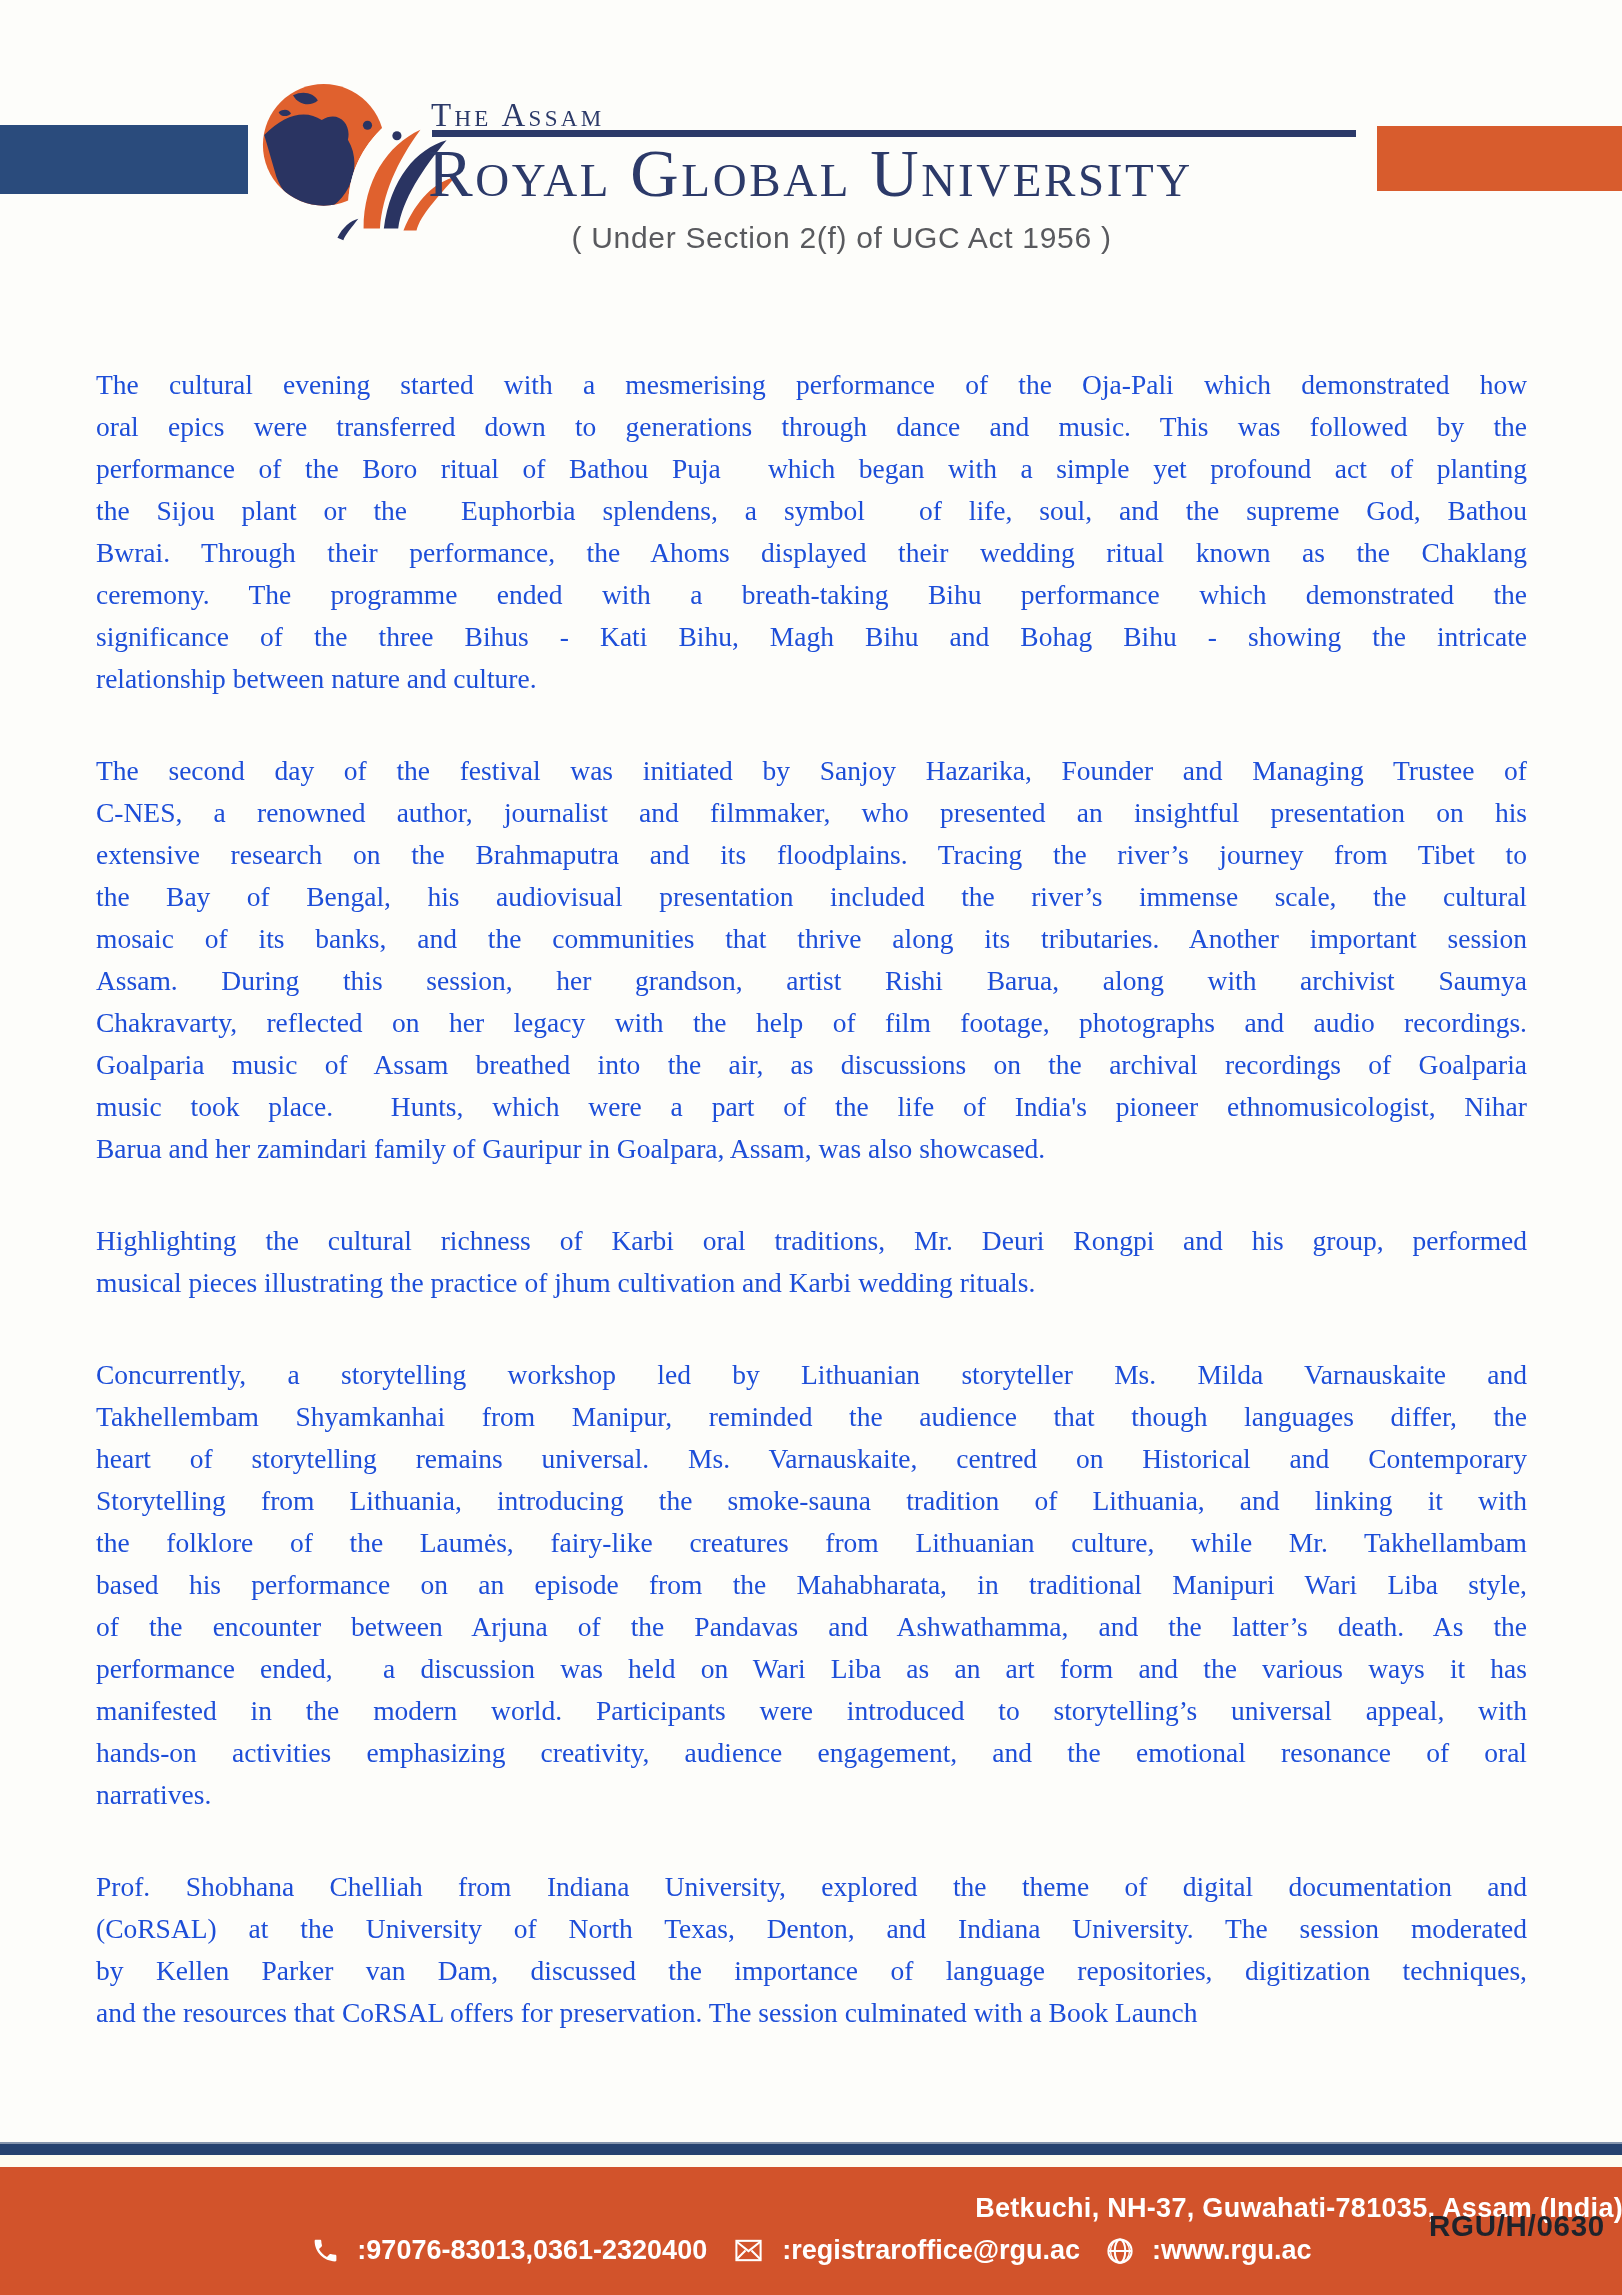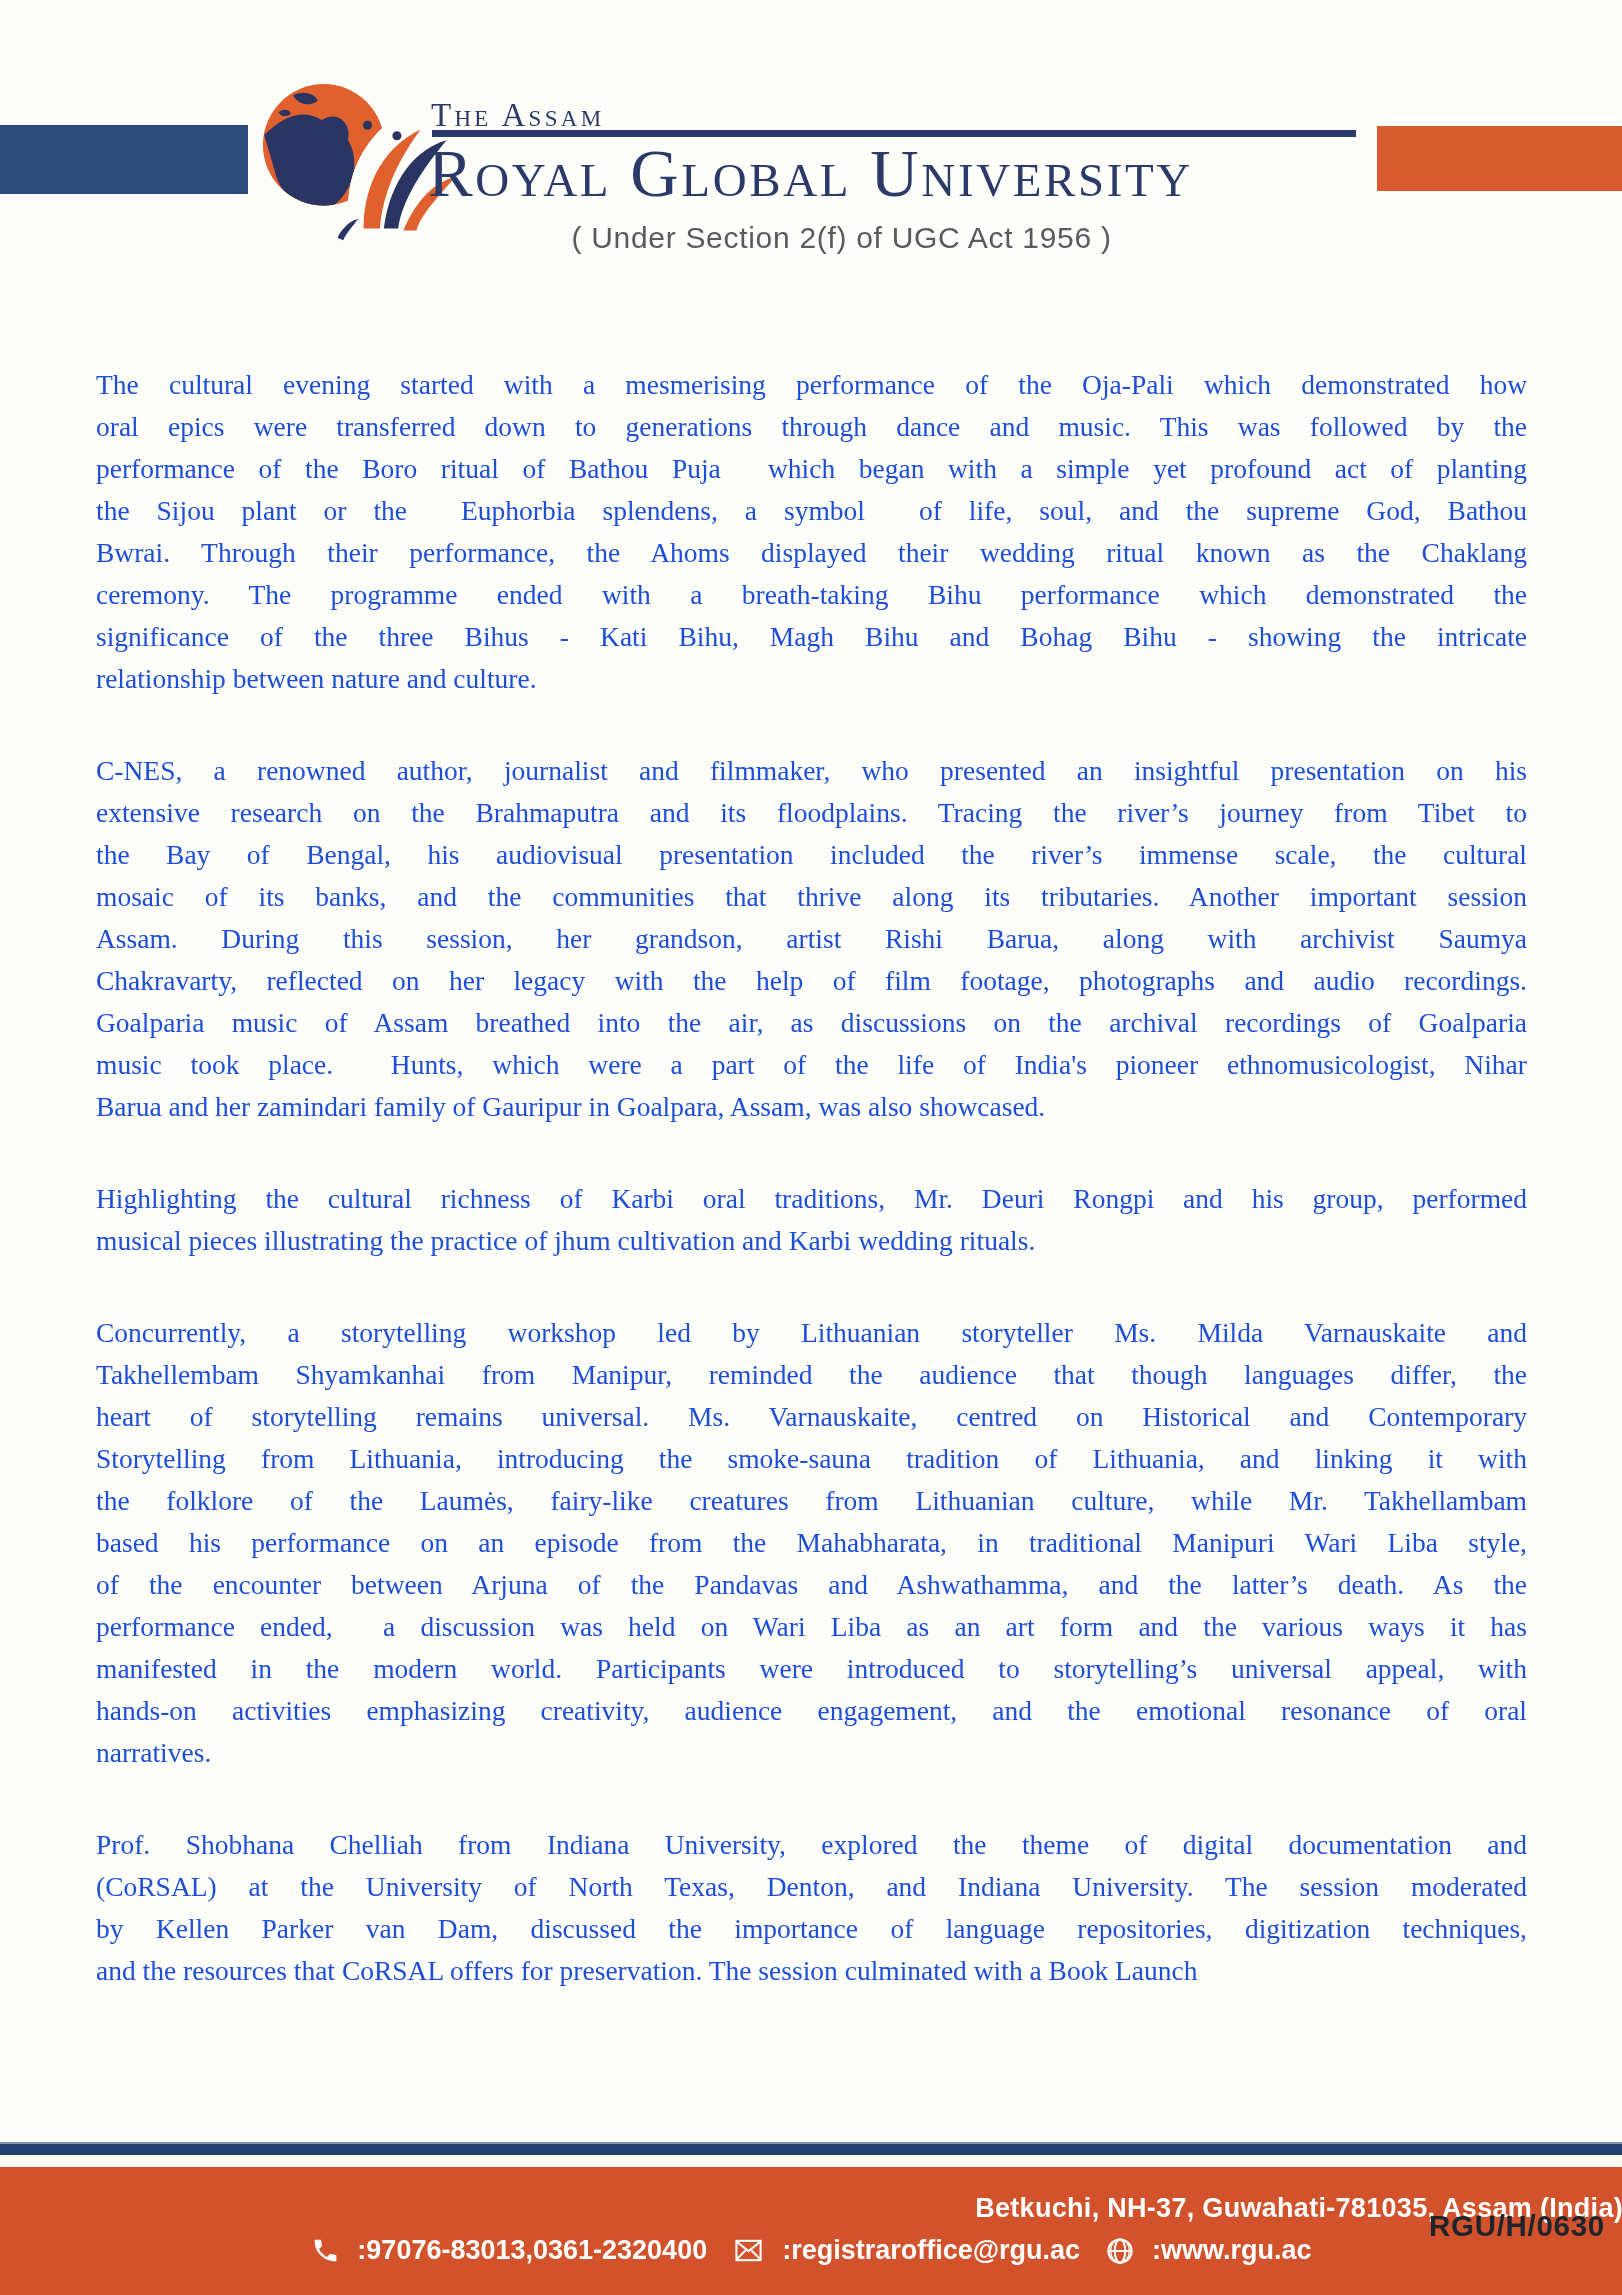--- a/index.html
+++ b/index.html
@@ -140,20 +140,21 @@
         <div class="line">The cultural evening started with a mesmerising performance of the Oja-Pali which demonstrated how</div>
         <div class="line">oral epics were transferred down to generations through dance and music. This was followed by the</div>
         <div class="line">performance of the Boro ritual of Bathou Puja&nbsp; which began with a simple yet profound act of planting</div>
         <div class="line">the Sijou plant or the&nbsp; Euphorbia splendens, a symbol&nbsp; of life, soul, and the supreme God, Bathou</div>
         <div class="line">Bwrai. Through their performance, the Ahoms displayed their wedding ritual known as the Chaklang</div>
         <div class="line">ceremony. The programme ended with a breath-taking Bihu performance which demonstrated the</div>
         <div class="line">significance of the three Bihus - Kati Bihu, Magh Bihu and Bohag Bihu - showing the intricate</div>
         <div class="line last">relationship between nature and culture.</div>
       </div>
       <div class="paragraph">
+        <div class="line">The second day of the festival was initiated by Sanjoy Hazarika, Founder and Managing Trustee of</div>
         <div class="line">C-NES, a renowned author, journalist and filmmaker, who presented an insightful presentation on his</div>
         <div class="line">extensive research on the Brahmaputra and its floodplains. Tracing the river’s journey from Tibet to</div>
         <div class="line">the Bay of Bengal, his audiovisual presentation included the river’s immense scale, the cultural</div>
         <div class="line">mosaic of its banks, and the communities that thrive along its tributaries. Another important session</div>
         <div class="line">Assam. During this session, her grandson, artist Rishi Barua, along with archivist Saumya</div>
         <div class="line">Chakravarty, reflected on her legacy with the help of film footage, photographs and audio recordings.</div>
         <div class="line">Goalparia music of Assam breathed into the air, as discussions on the archival recordings of Goalparia</div>
         <div class="line">music took place.&nbsp; Hunts, which were a part of the life of India's pioneer ethnomusicologist, Nihar</div>
         <div class="line last">Barua and her zamindari family of Gauripur in Goalpara, Assam, was also showcased.</div>
       </div>

